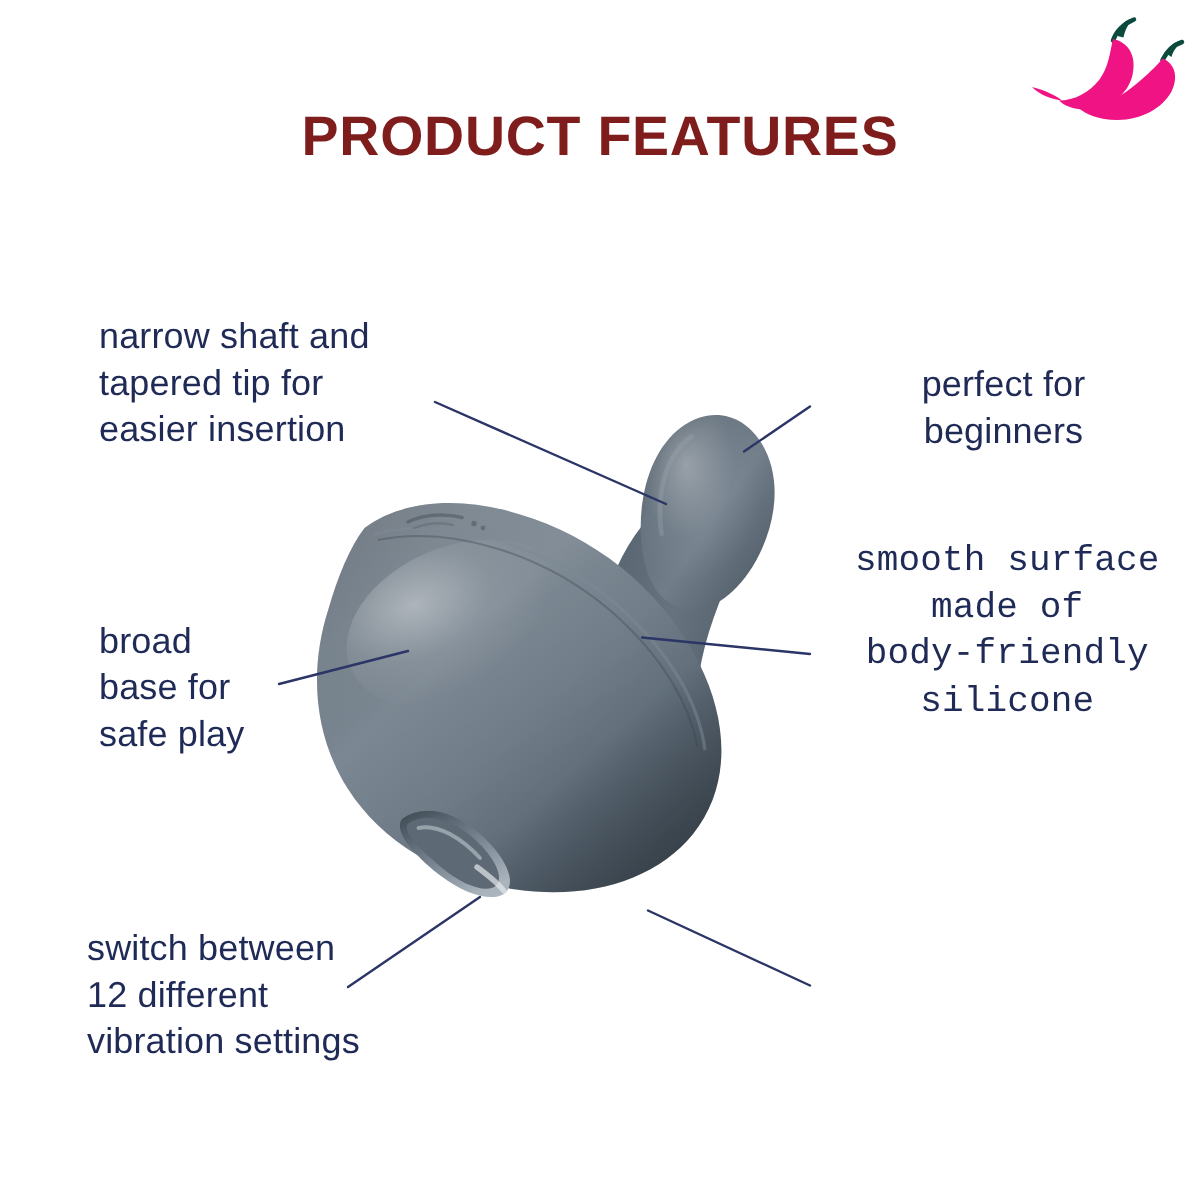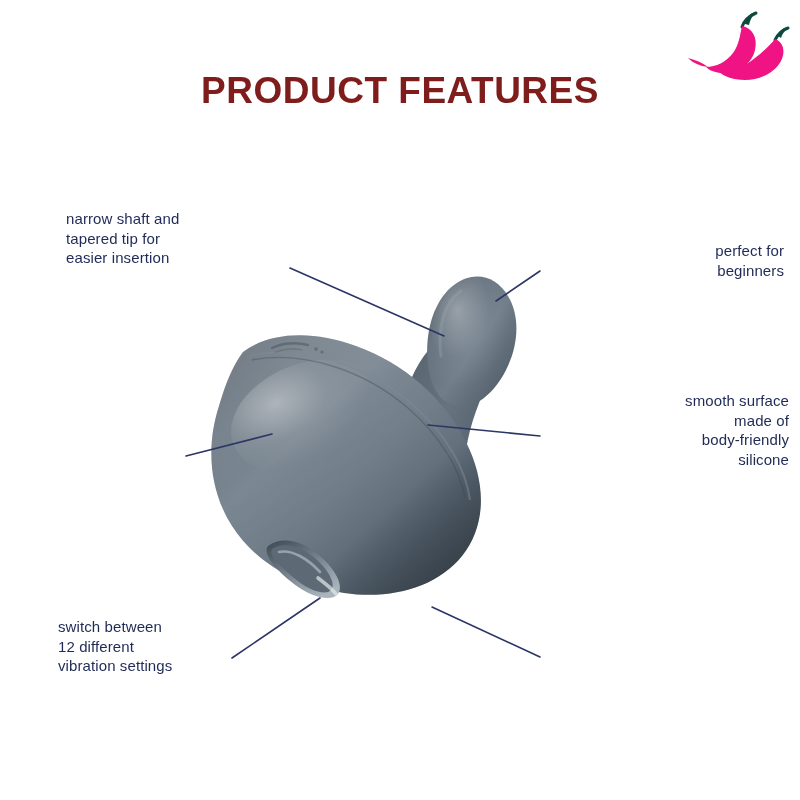--- a/index.html
+++ b/index.html
@@ -53,35 +53,35 @@
     height: 800px;
     pointer-events: none;
   }
   #product-svg { display: block; }
 
   
   .callout {
     position: absolute;
     color: #1f2a56;
     font-family: "Liberation Sans", sans-serif;
-    font-size: 15px;
+    font-size: 24px;
     line-height: 1.30;
     font-weight: 500;
     letter-spacing: 0.1px;
     white-space: pre-line;
   }
   .callout.left  { text-align: left; }
-  .callout.right { text-align: right; }
+  .callout.right { text-align: center; }
 
   #callout-narrow-shaft   { left: 66px;  top: 209px; width: 260px; }
   #callout-broad-base     { left: 66px;  top: 412px; width: 200px; }
   #callout-switch-modes   { left: 58px;  top: 617px; width: 270px; }
 
   #callout-beginners      { left: 554px; top: 241px; width: 230px; }
-  #callout-smooth-surface { left: 554px; top: 391px; width: 235px; }
+  #callout-smooth-surface { left: 554px; top: 359px; width: 235px; font-family: Liberation Mono, monospace; }
   #callout-magnetic       { left: 554px; top: 615px; width: 230px; }
 
   .leader-layer {
     position: absolute;
     left: 0; top: 0;
     width: 800px; height: 800px;
     pointer-events: none;
   }
 </style>
 </head>
@@ -259,20 +259,23 @@
       <line x1="540" y1="271" x2="496" y2="301"></line>
       <line x1="540" y1="436" x2="428" y2="425"></line>
       <line x1="540" y1="657" x2="432" y2="607"></line>
     </g>
   </svg>
 
   <div class="callout left" id="callout-narrow-shaft">narrow shaft and
 tapered tip for
 easier insertion</div>
 
+  <div class="callout left" id="callout-broad-base">broad
+base for
+safe play</div>
 
   <div class="callout left" id="callout-switch-modes">switch between
 12 different
 vibration settings</div>
 
   <div class="callout right" id="callout-beginners">perfect for
 beginners</div>
 
   <div class="callout right" id="callout-smooth-surface">smooth surface
 made of

